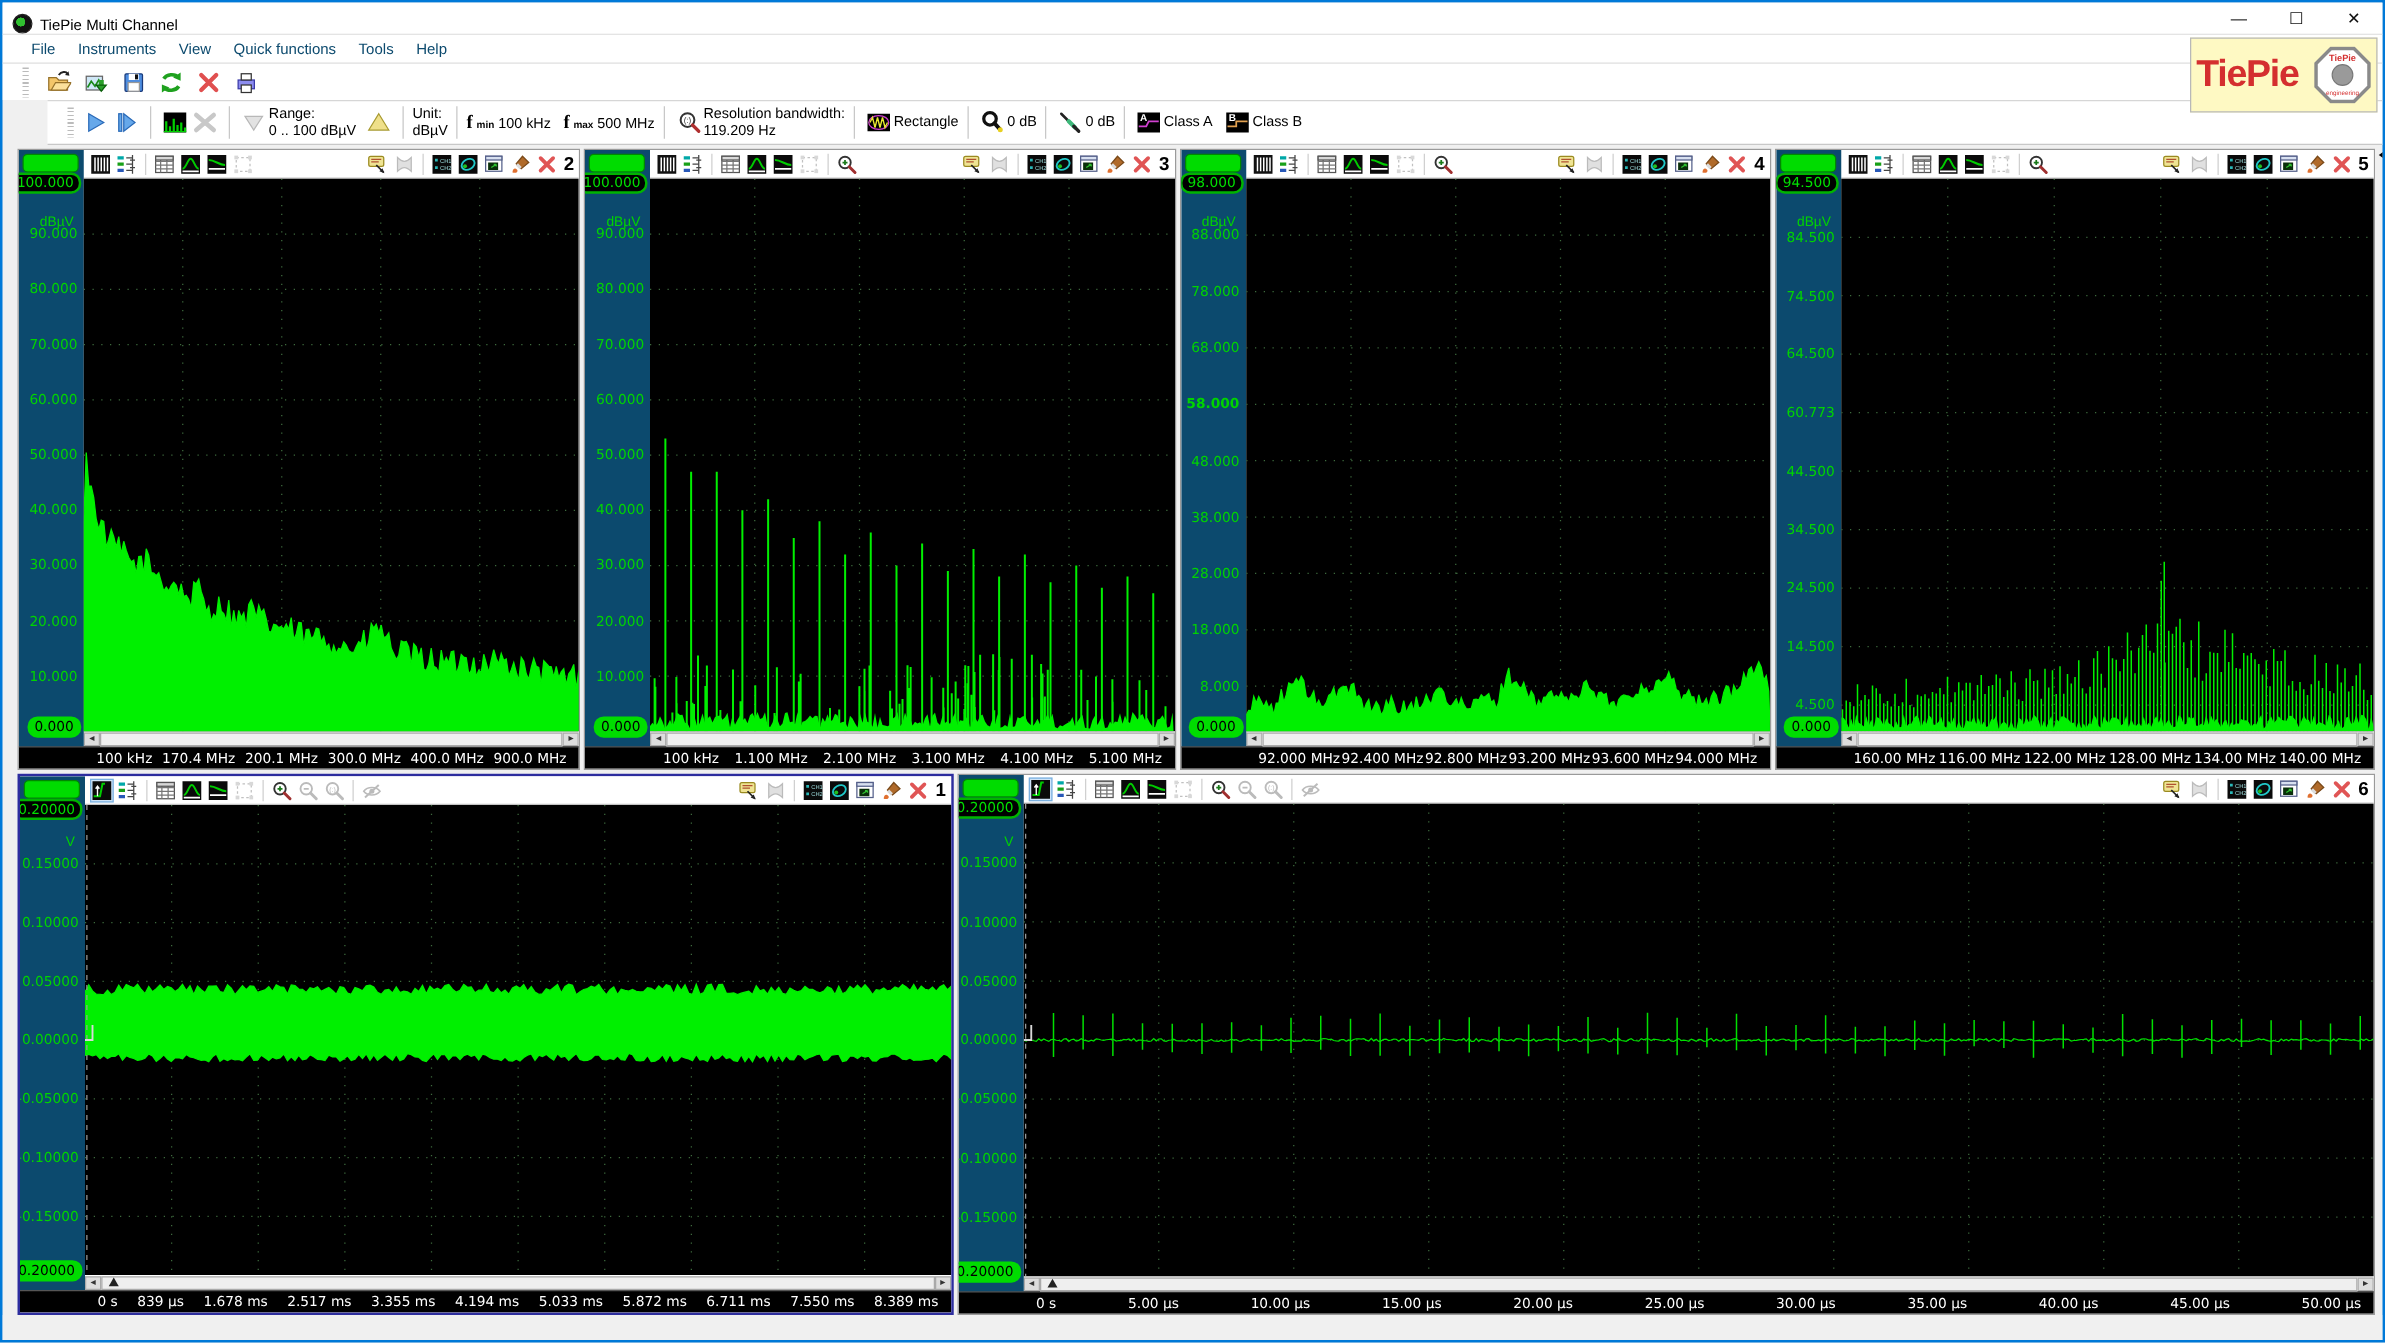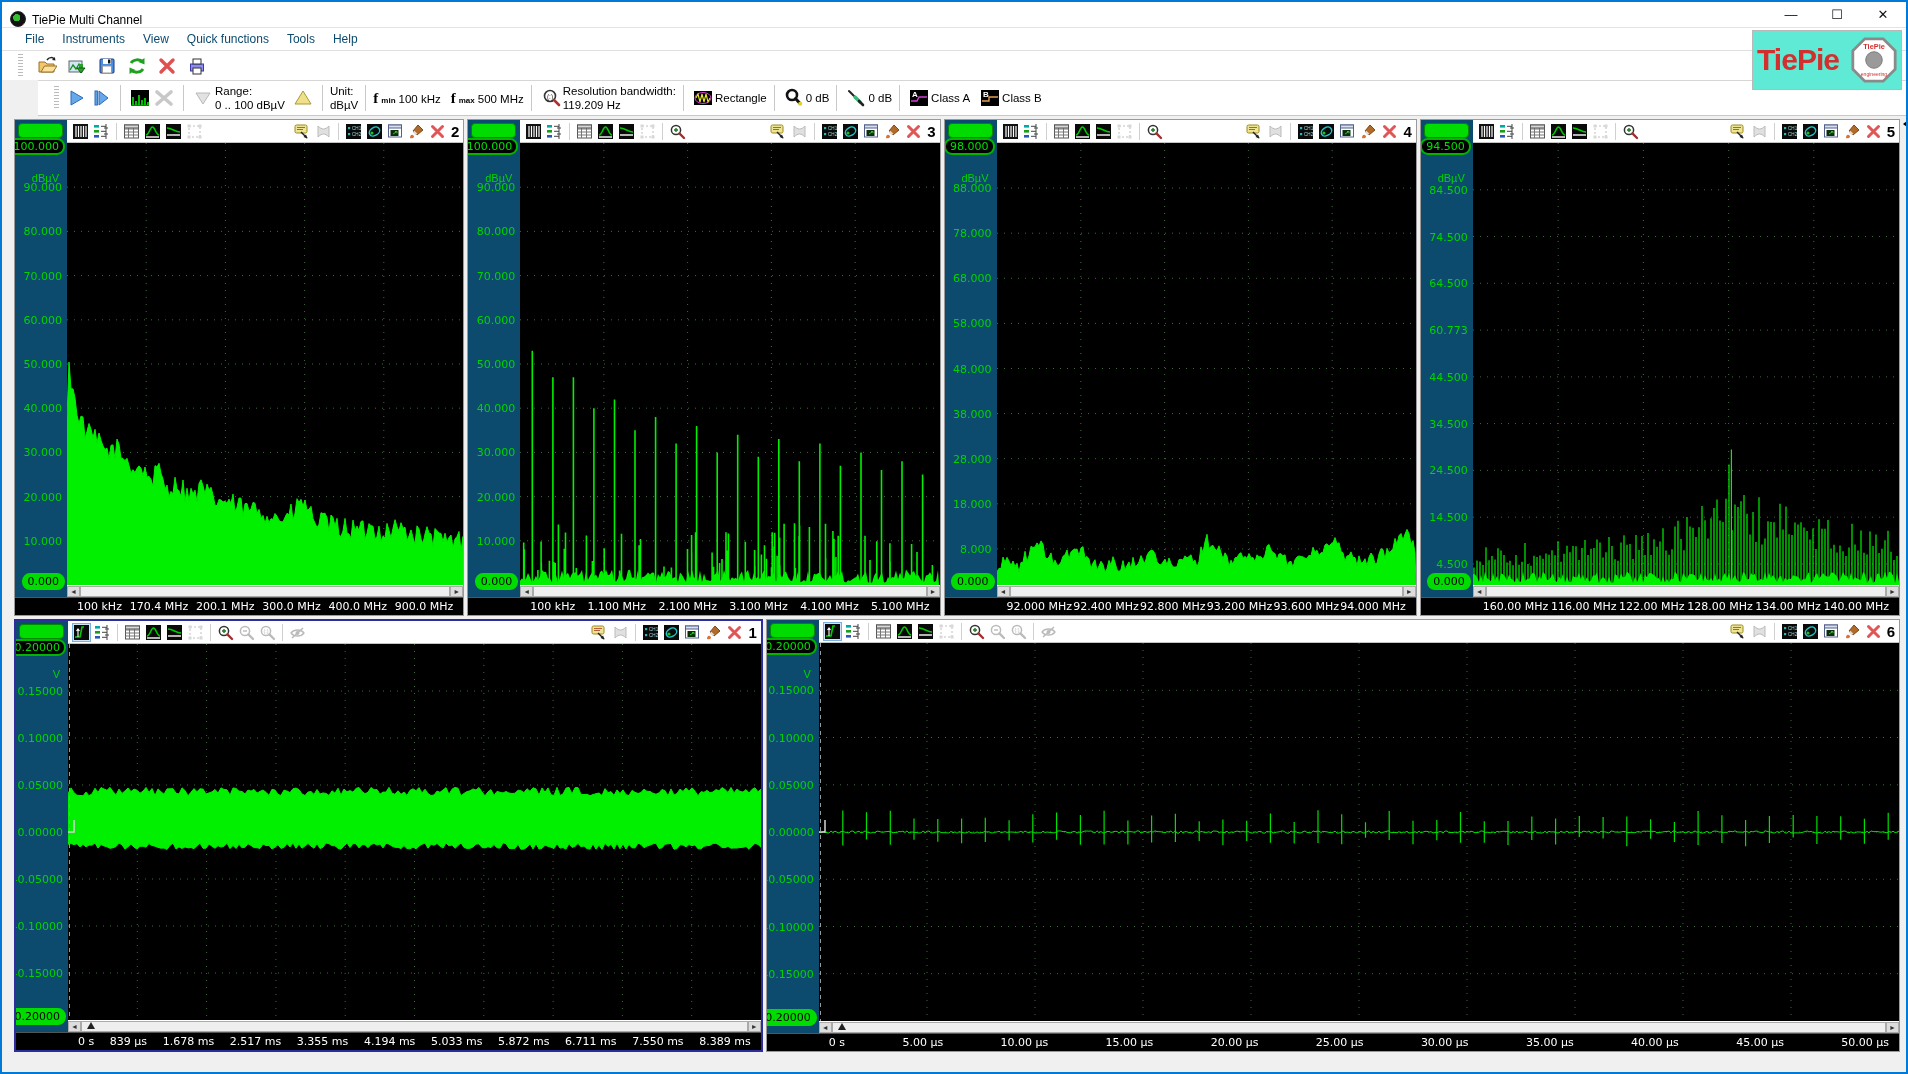--- a/index.html
+++ b/index.html
@@ -29,21 +29,21 @@
   .tbtn { width:24px; height:24px; display:flex; align-items:center; justify-content:center; }
   .tbtn svg { width:20px; height:20px; }
   .tsep { width:1px; height:26px; background:#c8c8c8; margin:0 7px; }
   .tlabel { font-size:11.5px; color:#000; line-height:1.25; }
   .fsym { font-size:15px; font-weight:bold; font-family:"Liberation Serif",serif; }
   .fsub { font-size:8px; font-weight:bold; vertical-align:-3px; }
   .grip { width:5px; height:24px; margin-right:6px;
      background:repeating-linear-gradient(#bbb 0 1px, transparent 1px 3px); }
 
   
-  .logobox { position:absolute; right:6px; top:30px; width:150px; height:60px; background:#5eead4;
+  .logobox { position:absolute; right:6px; top:30px; width:150px; height:60px; background:#fef9c3;
      border:1px solid #b8b8b8; display:flex; align-items:center; justify-content:center; gap:12px; z-index:5; }
   .logotext { color:#d42f2f; font-size:30px; font-weight:bold; letter-spacing:-1px; }
   .logobadge { width:46px; height:46px; }
 
   
   .chartsarea { flex:1 1 auto; padding:3px 6px 0 12px; display:flex; flex-direction:column; position:relative; }
   .row-top { display:grid; grid-template-columns:452fr 475fr 475fr 482fr; gap:3px; height:497px; flex:0 0 auto; }
   .row-bottom { display:grid; grid-template-columns:750fr 1136fr; gap:3px; flex:1 1 auto; margin-top:3px; }
   .collapse-tri { position:absolute; right:-4px; top:3px; width:0; height:0;
      border-top:5px solid transparent; border-bottom:5px solid transparent; border-right:7px solid #000; }
@@ -582,21 +582,21 @@
       </div>
       <div class="chart-panel">
         <div class="axiscol">
           <div class="clipbox"></div>
           <div class="axisarea">
             <div class="vbox max">98.000</div>
             <div class="unitlbl">dBµV</div>
             <div class="ytick" style="top: 10.2041%;">88.000</div>
             <div class="ytick" style="top: 20.4082%;">78.000</div>
             <div class="ytick" style="top: 30.6122%;">68.000</div>
-            <div class="ytick" style="top: 40.8163%;">58.000</div>
+            <div class="ytick" style="top: 40.8163%; font-weight: bold;">58.000</div>
             <div class="ytick" style="top: 51.0204%;">48.000</div>
             <div class="ytick" style="top: 61.2245%;">38.000</div>
             <div class="ytick" style="top: 71.4286%;">28.000</div>
             <div class="ytick" style="top: 81.6327%;">18.000</div>
             <div class="ytick" style="top: 91.8367%;">8.000</div>
             <div class="vbox min">0.000</div>
           </div>
         </div>
         <div class="chead">
           <span class="cicon">

